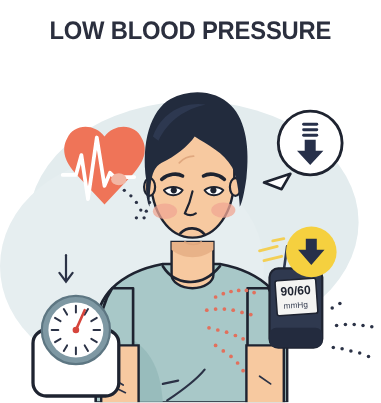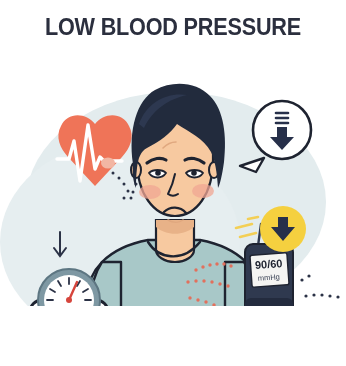--- a/index.html
+++ b/index.html
@@ -3,21 +3,21 @@
 <meta charset="utf-8">
 <style>
   html,body{margin:0;padding:0;background:#ffffff;}
   body{
     font-family:"Liberation Sans", sans-serif;
     -webkit-font-smoothing:antialiased;
   }
   #poster{
     position:relative;
     width:346px;
-    height:306px;
+    height:366px;
     background:#ffffff;
     overflow:hidden;
   }
   
   .title{
     position:absolute;
     left:0; right:0; top:14px;
     text-align:center;
     font-family:"Liberation Sans", sans-serif;
     font-weight:bold;

